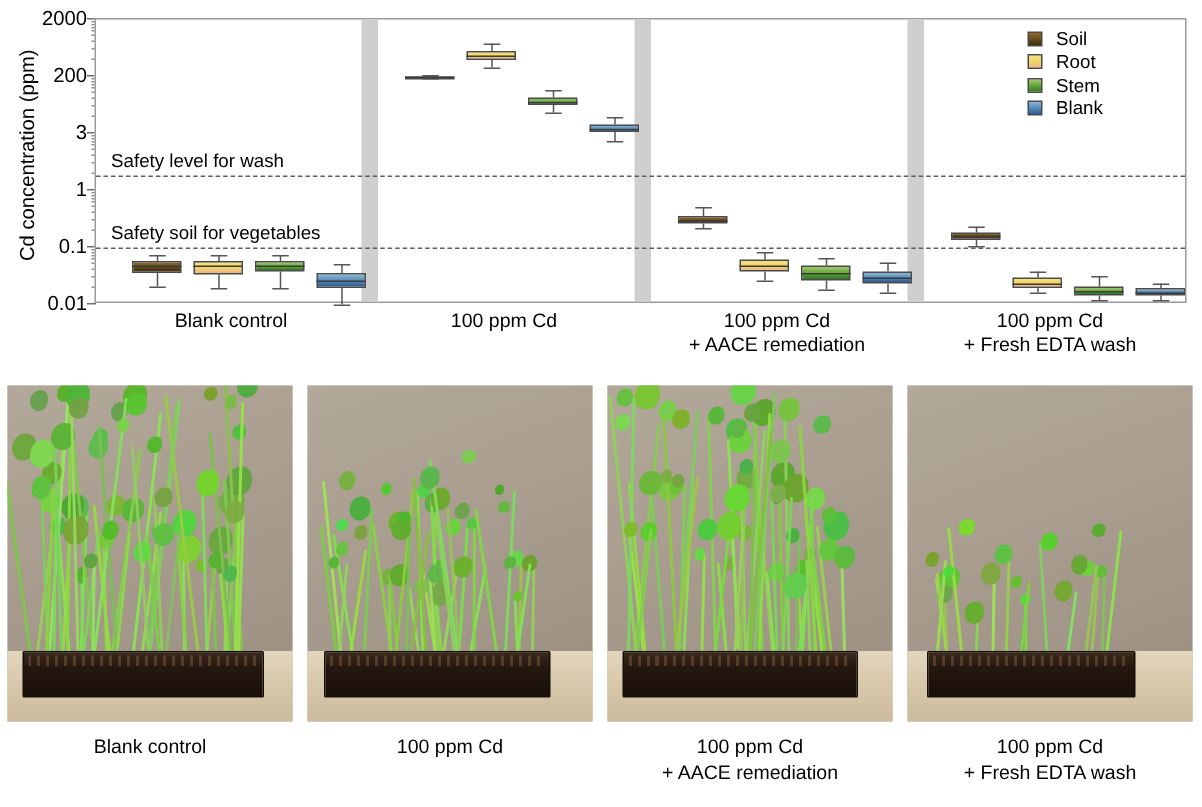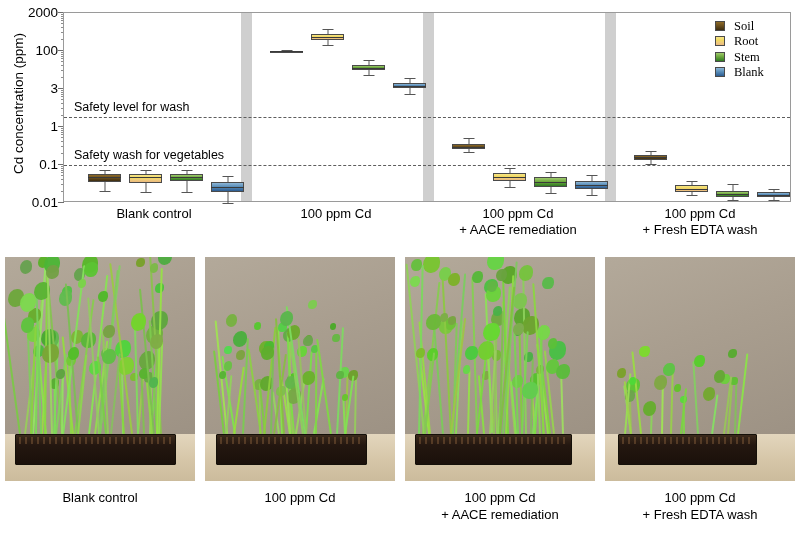--- a/index.html
+++ b/index.html
@@ -43,21 +43,21 @@
     position:absolute;font-size:12.5px;color:#000;white-space:nowrap;
     transform:translateY(-100%);
   }
   .bx{position:absolute;}
   .bx .whisk-v{position:absolute;left:50%;width:1px;background:#555;transform:translateX(-50%);}
   .bx .cap{position:absolute;left:50%;height:1px;background:#555;transform:translateX(-50%);}
   .bx .bdy{position:absolute;left:0;right:0;border:1px solid #4a4a4a;box-sizing:border-box;}
   .bx .med{position:absolute;left:0;right:0;height:1px;background:#3a3a3a;}
 
   
-  #legend{position:absolute;right:2px;top:18px;width:84px;font-family:Liberation Serif, serif;}
+  #legend{position:absolute;right:32px;top:18px;width:84px;}
   .lg-row{display:flex;align-items:center;height:15.5px;}
   .lg-sw{width:10px;height:10px;border:1px solid #4a4a4a;box-sizing:border-box;margin-right:9px;}
   .lg-tx{font-size:12.5px;color:#000;line-height:1;}
 
   
   #xlabels{position:absolute;left:63px;top:206px;width:728px;height:48px;}
   .xlab{position:absolute;text-align:center;font-size:13px;color:#000;line-height:16px;}
 
   
   #photos{position:absolute;left:0;top:257px;width:801px;height:281px;}
@@ -86,21 +86,21 @@
 <body>
 
 <div id="fig">
 
   <div id="chart-panel">
 
     <div id="ylabel">Cd concentration (ppm)</div>
 
     <div id="yaxis-labels">
         <div class="ytick-label" style="top: 0px;">2000</div>
-        <div class="ytick-label" style="top: 38px;">100</div>
+        <div class="ytick-label" style="top: 38px;">200</div>
         <div class="ytick-label" style="top: 76px;">3</div>
         <div class="ytick-label" style="top: 114px;">1</div>
         <div class="ytick-label" style="top: 152px;">0.1</div>
         <div class="ytick-label" style="top: 190px;">0.01</div>
       </div>
     <div id="yaxis-ticks">
         <div class="ytick-major" style="top: 0px;"></div>
         <div class="ytick-major" style="top: 38px;"></div>
         <div class="ytick-major" style="top: 76px;"></div>
         <div class="ytick-major" style="top: 114px;"></div>
@@ -149,21 +149,21 @@
       </div>
 
     <div id="plot">
 
     <div class="sep-band" style="left: 176.5px;"></div>
         <div class="sep-band" style="left: 358.5px;"></div>
         <div class="sep-band" style="left: 540.5px;"></div>
         <div class="safety-line" style="top: 104.3px;"></div>
         <div class="safety-text" style="left: 10px; top: 101.3px;">Safety level for wash</div>
         <div class="safety-line" style="top: 152px;"></div>
-        <div class="safety-text" style="left: 10px; top: 149px;">Safety wash for vegetables</div>
+        <div class="safety-text" style="left: 10px; top: 149px;">Safety soil for vegetables</div>
         <div class="bx" style="left: 24px; top: 0px; width: 33px; height: 190px;">
           <div class="whisk-v" style="top: 157.421px; height: 3.56837px;"></div>
           <div class="cap" style="top: 157.421px; width: 11px;"></div>
           <div class="whisk-v" style="top: 168.861px; height: 8.89516px;"></div>
           <div class="cap" style="top: 177.756px; width: 11px;"></div>
           <div class="bdy" style="top: 160.99px; height: 7.87077px; background: linear-gradient(rgb(141, 106, 39) 0%, rgb(106, 79, 29) 48%, rgb(61, 45, 17) 100%);"></div>
           <div class="med" style="top: 163.773px;"></div>
         </div>
         <div class="bx" style="left: 65px; top: 0px; width: 33px; height: 190px;">
           <div class="whisk-v" style="top: 156.969px; height: 3.73843px;"></div>

